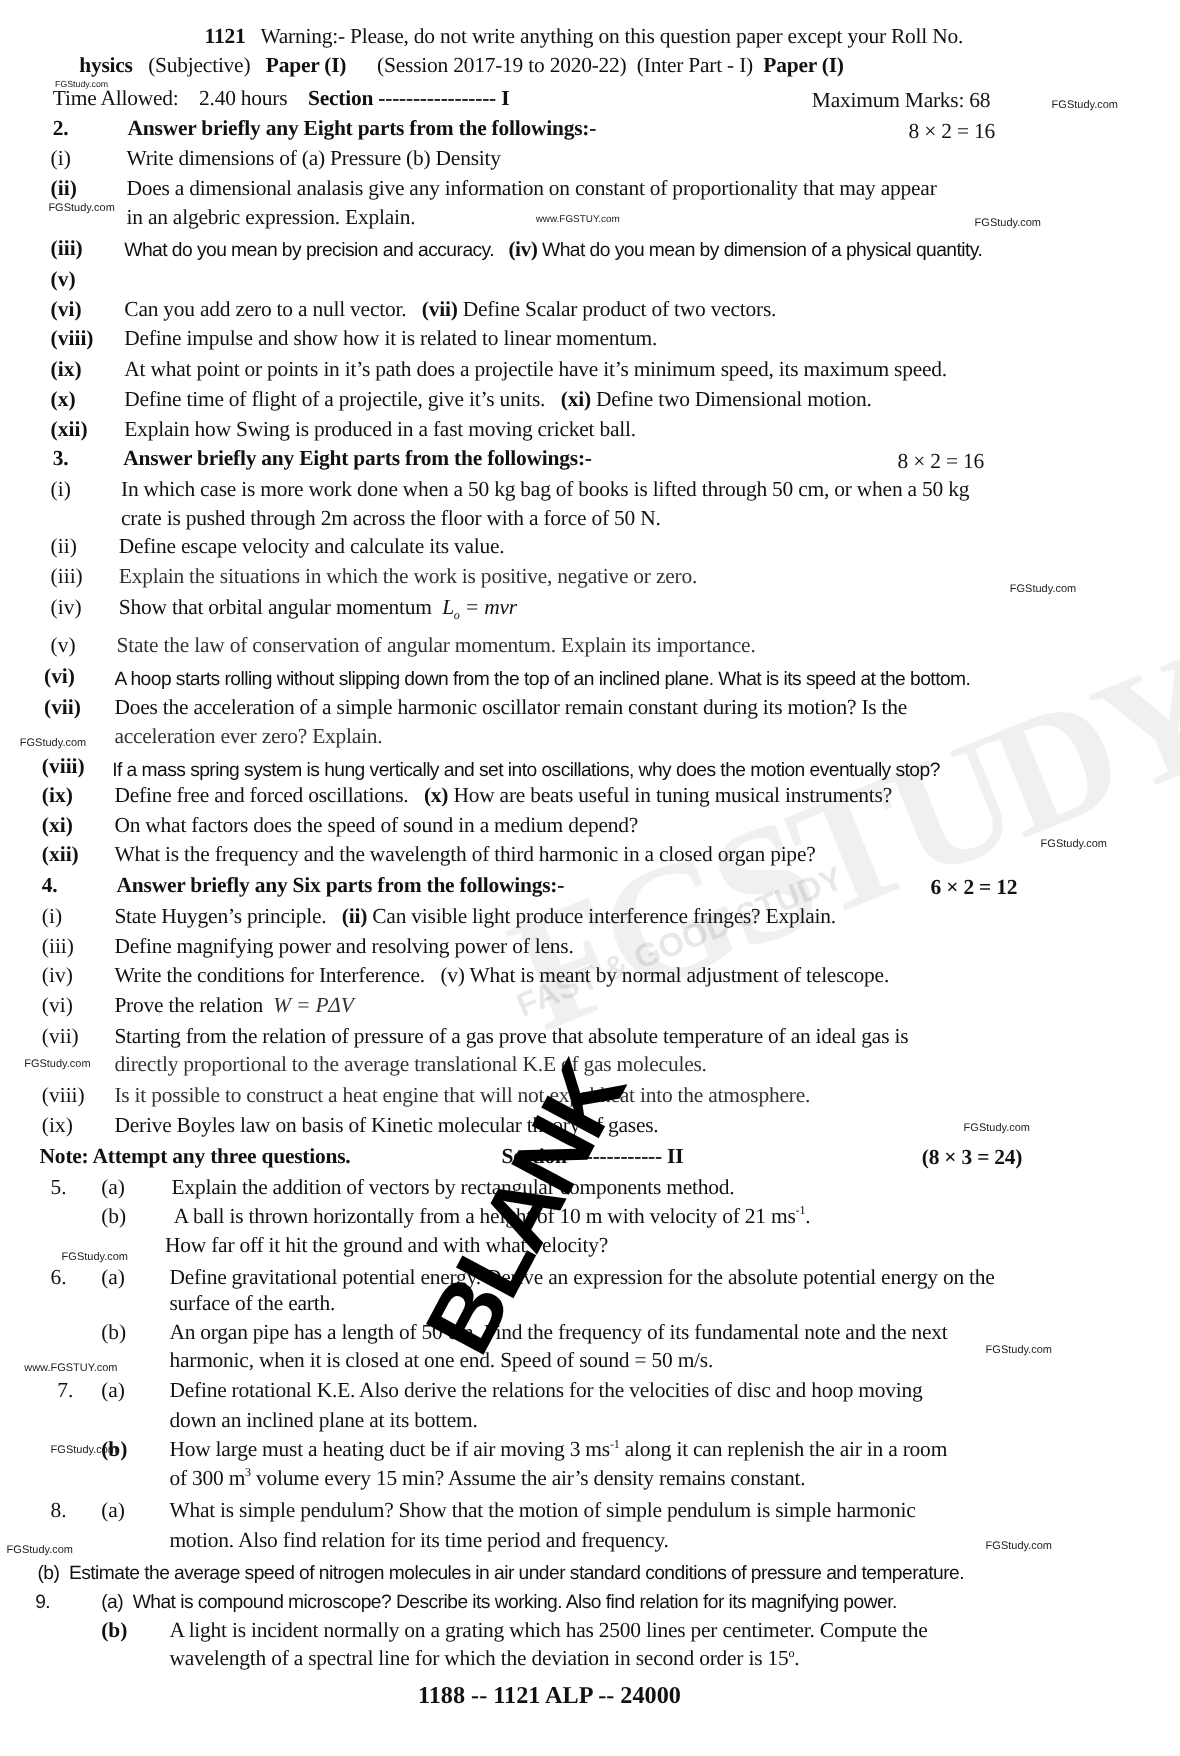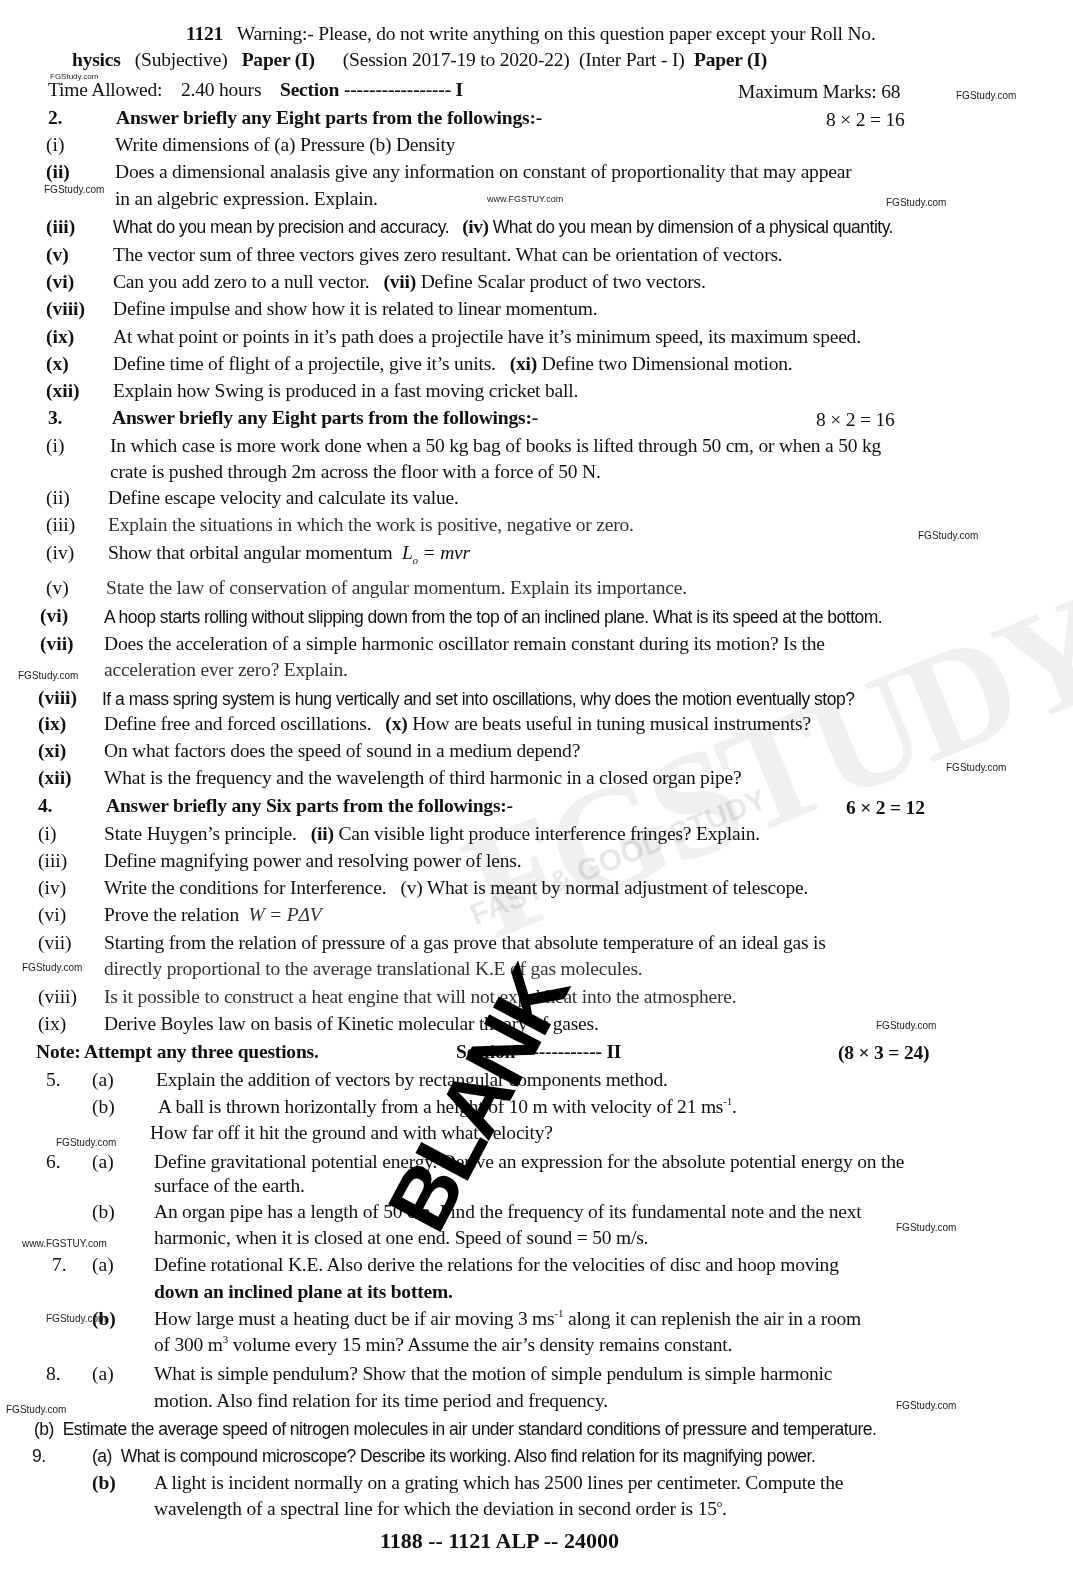--- a/index.html
+++ b/index.html
@@ -66,21 +66,20 @@
   <div class="wm" style="left:487px;top:194px;font-size:9px;">www.FGSTUY.com</div>
   <div class="wm" style="left:886px;top:197px;">FGStudy.com</div>
 
   <div class="num b" style="left:46px;top:215px;">(iii)</div>
   <div class="line sans" style="left:113px;top:215px;">
     <span>What do you mean by precision and accuracy.</span>&nbsp;&nbsp;
     <span class="b" style="font-family:'Liberation Serif',serif;font-size:19.5px;">(iv)</span>
     <span>What do you mean by dimension of a physical quantity.</span>
   </div>
   <div class="num b" style="left:46px;top:243px;">(v)</div>
-  <div class="line" style="left:113px;top:243px;">The vector sum of three vectors gives zero resultant. What can be orientation of  vectors.</div>
   <div class="num b" style="left:46px;top:270px;">(vi)</div>
   <div class="line" style="left:113px;top:270px;">
     <span>Can you add zero to a null vector.</span>&nbsp;&nbsp;
     <span class="b">(vii)</span>
     <span>Define Scalar product of two vectors.</span>
   </div>
   <div class="num b" style="left:46px;top:297px;">(viii)</div>
   <div class="line" style="left:113px;top:297px;">Define impulse and show how it is related to linear momentum.</div>
   <div class="num b" style="left:46px;top:325px;">(ix)</div>
   <div class="line" style="left:113px;top:325px;">At what point or points in it’s path does a projectile have it’s minimum speed, its maximum speed.</div>
@@ -184,21 +183,21 @@
   <div class="line" style="left:154px;top:1174px;">surface of the earth.</div>
   <div class="num" style="left:92px;top:1200px;">(b)</div>
   <div class="line" style="left:154px;top:1200px;">An organ pipe has a length of 50 cm. Find the frequency of its fundamental note and the next</div>
   <div class="wm" style="left:896px;top:1222px;">FGStudy.com</div>
   <div class="wm" style="left:22px;top:1238px;">www.FGSTUY.com</div>
   <div class="line" style="left:154px;top:1226px;">harmonic, when it is closed at one end. Speed of sound = 50 m/s.</div>
 
   <div class="num" style="left:52px;top:1253px;">7.</div>
   <div class="num" style="left:92px;top:1253px;">(a)</div>
   <div class="line" style="left:154px;top:1253px;">Define rotational K.E. Also derive the relations for the velocities of disc and hoop moving</div>
-  <div class="line" style="left:154px;top:1280px;font-weight:bold;">down an inclined plane at its bottem.</div>
+  <div class="line" style="left:154px;top:1280px;">down an inclined plane at its bottem.</div>
   <div class="wm" style="left:46px;top:1313px;">FGStudy.com</div>
   <div class="num b" style="left:92px;top:1307px;">(b)</div>
   <div class="line" style="left:154px;top:1307px;"><span>How large must a heating duct be if air moving 3 ms</span><sup>-1</sup><span> along it can replenish the air in a room</span></div>
   <div class="line" style="left:154px;top:1333px;"><span>of 300 m</span><sup>3</sup><span> volume every 15 min? Assume the air’s density remains constant.</span></div>
 
   <div class="num" style="left:46px;top:1362px;">8.</div>
   <div class="num" style="left:92px;top:1362px;">(a)</div>
   <div class="line" style="left:154px;top:1362px;">What is simple pendulum? Show that the motion of simple pendulum is simple harmonic</div>
   <div class="line" style="left:154px;top:1389px;">motion. Also find relation for its time period and frequency.</div>
   <div class="wm" style="left:6px;top:1404px;">FGStudy.com</div>

